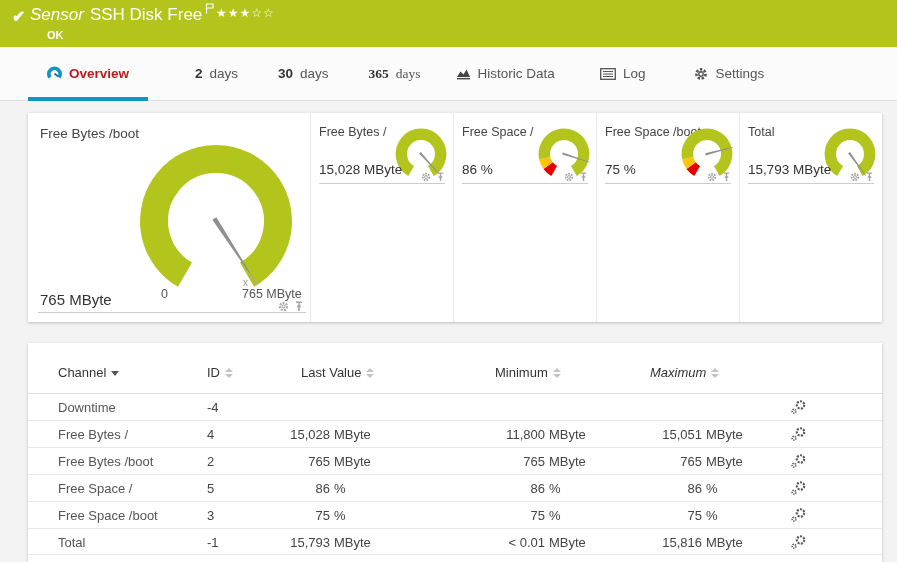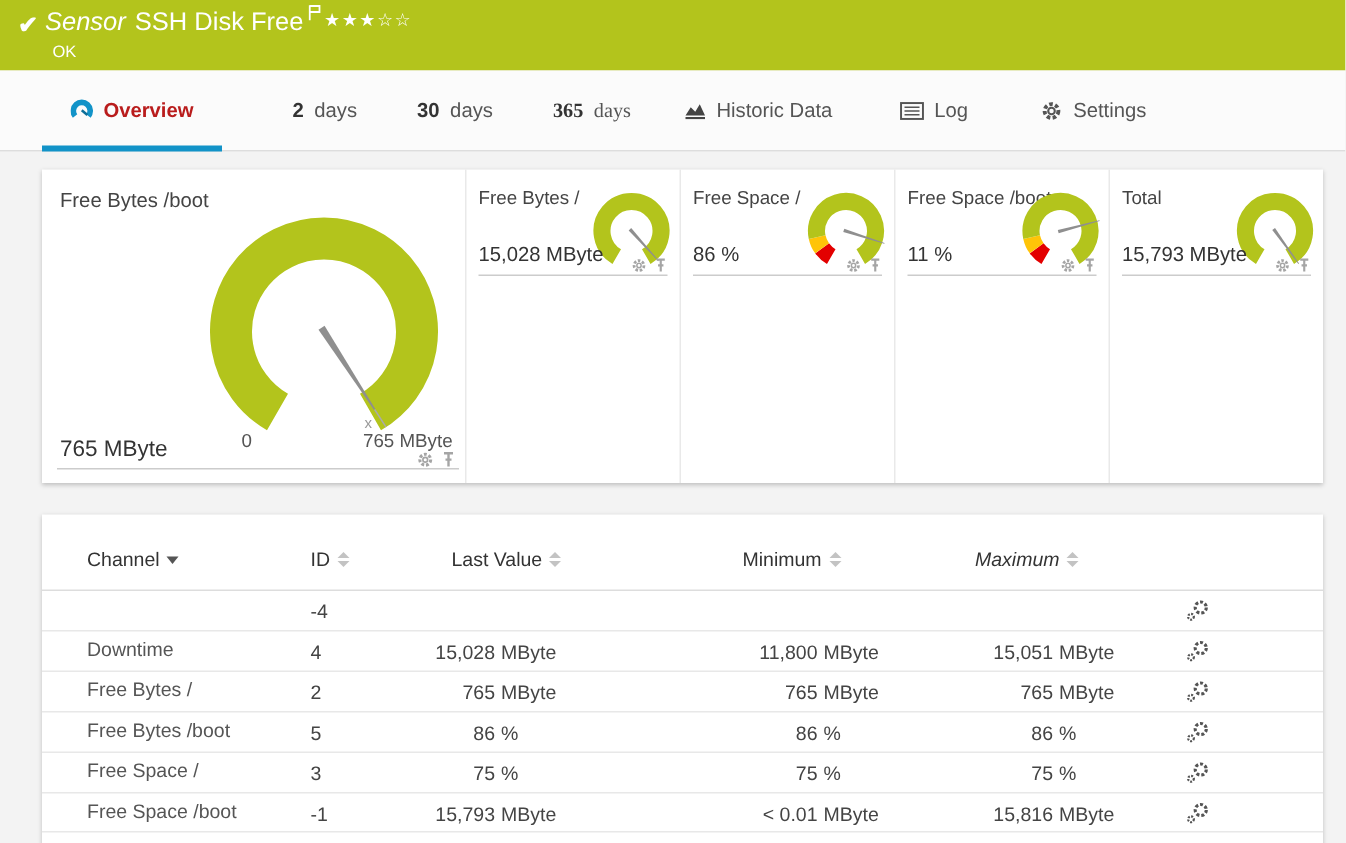--- a/index.html
+++ b/index.html
@@ -10,21 +10,21 @@
     font-family:"Liberation Sans", sans-serif;
     font-size:13px; color:#444;
   }
   
   .topbar { position:absolute; left:0; top:0; width:897px; height:47px; background:var(--green); color:#fff; }
   .topbar .check { position:absolute; left:12px; top:7px; font-size:16px; font-weight:bold; }
   .topbar .title { position:absolute; left:30px; top:5px; font-size:17px; white-space:nowrap; }
   .topbar .title .kind { font-style:italic; margin-right:6px; }
   .topbar .flag { position:relative; top:-6px; left:3px; }
   .topbar .stars { position:absolute; left:216px; top:6px; font-size:12px; letter-spacing:1px; }
-  .topbar .status { position:absolute; left:35px; top:29px; font-size:11px; font-weight:normal;text-align:center; }
+  .topbar .status { position:absolute; left:47px; top:29px; font-size:11px; font-weight:bold;text-align:center; }
   
   .tabstrip { position:absolute; left:0; top:47px; width:897px; height:54px; background:#fbfbfb; border-bottom:1px solid #ddd; display:flex; align-items:center; }
   .tab { display:flex; align-items:center; gap:7px; height:54px; color:#555; font-size:13.5px; cursor:pointer; white-space:nowrap; position:relative; }
   .tab .pre { font-weight:bold; color:#333; }
   .tab.active { color:#b91c1c; font-weight:bold; }
   .tab.active .underline { position:absolute; left:0; right:0; bottom:0; height:4px; background:var(--blue); }
   .t1 { margin-left:28px; width:120px; justify-content:center; }
   .t2 { margin-left:14px; } .t3 { margin-left:47px; } .t4 { margin-left:40px; }
   .t5 { margin-left:40px;font-family:Liberation Serif, serif; } .t6 { margin-left:35px; } .t7 { margin-left:45px; } .t8 { margin-left:49px; }
   .tab svg { display:block; }
@@ -60,21 +60,21 @@
   .sort-desc { width:0; height:0; border-left:4px solid transparent; border-right:4px solid transparent; border-top:5px solid #555; margin-top:2px; }
   .sort-both { display:inline-flex; flex-direction:column; gap:2px; }
   .sort-both i { display:block; width:0; height:0; border-left:4px solid transparent; border-right:4px solid transparent; }
   .sort-both .up { border-bottom:4px solid #c3c3c3; }
   .sort-both .dn { border-top:4px solid #c3c3c3; }
   .tbody { position:absolute; left:0; top:50px; width:100%; }
   .trow { position:relative; height:27px; border-top:1px solid #e8e8e8; }
   .trow:first-child { border-top:1px solid #ddd; }
   .trow:last-child { border-bottom:1px solid #e8e8e8; }
   .tc { position:absolute; top:6px; font-size:13px; color:#444; white-space:nowrap; }
-  .c-ch { left:30px; color:#555;margin-top:25px; }
+  .c-ch { left:30px; color:#555; }
   .c-id { left:179px; }
   .num { text-align:right; }
   .c-lastn { left:210px; width:92px; } .c-lastu { left:306px; }
   .c-minn { left:425px; width:92px; } .c-minu { left:521px; }
   .c-maxn { left:582px; width:92px; } .c-maxu { left:678px; }
   .c-gear { position:absolute; left:762px; top:5px; cursor:pointer; }
 </style>
 </head>
 <body>
 
@@ -207,21 +207,21 @@
   <div class="cell-sm">
     <div class="g-title">Free Space /boot</div>
     <svg class="smsvg" width="58" height="58" viewBox="0 0 56 56">
       <path class="arc-err" d="M18.5 44.45 A19 19 0 0 1 12.63 39.17" stroke-width="11"></path>
       <path class="arc-warn" d="M12.63 39.17 A19 19 0 0 1 9.42 31.95" stroke-width="11"></path>
       <path class="arc-ok" d="M9.42 31.95 A19 19 0 1 1 37.5 44.45" stroke-width="11"></path>
       <g transform="rotate(75 28 28)">
         <polygon class="needle" points="26.9,29.5 29.1,29.5 28.25,2 27.75,2"></polygon>
       </g>
     </svg>
-    <div class="g-value-sm">11 %</div>
+    <div class="g-value-sm">75 %</div>
     <div class="g-underline-sm"></div>
     <div class="g-icons">
       <svg width="10" height="10" viewBox="0 0 14 14">
           <circle cx="7" cy="7" r="4.6" fill="none" stroke="#a5a5a5" stroke-width="2.6" stroke-dasharray="2.4 1.6"></circle>
           <circle cx="7" cy="7" r="2" fill="none" stroke="#a5a5a5" stroke-width="1.4"></circle>
         </svg>
       <svg width="9" height="10" viewBox="0 0 10 11">
           <path d="M2 1.2 H8 M5 1.2 V10 M3 5.4 H7" stroke="#a5a5a5" stroke-width="1.6" fill="none"></path>
         </svg>
     </div>

